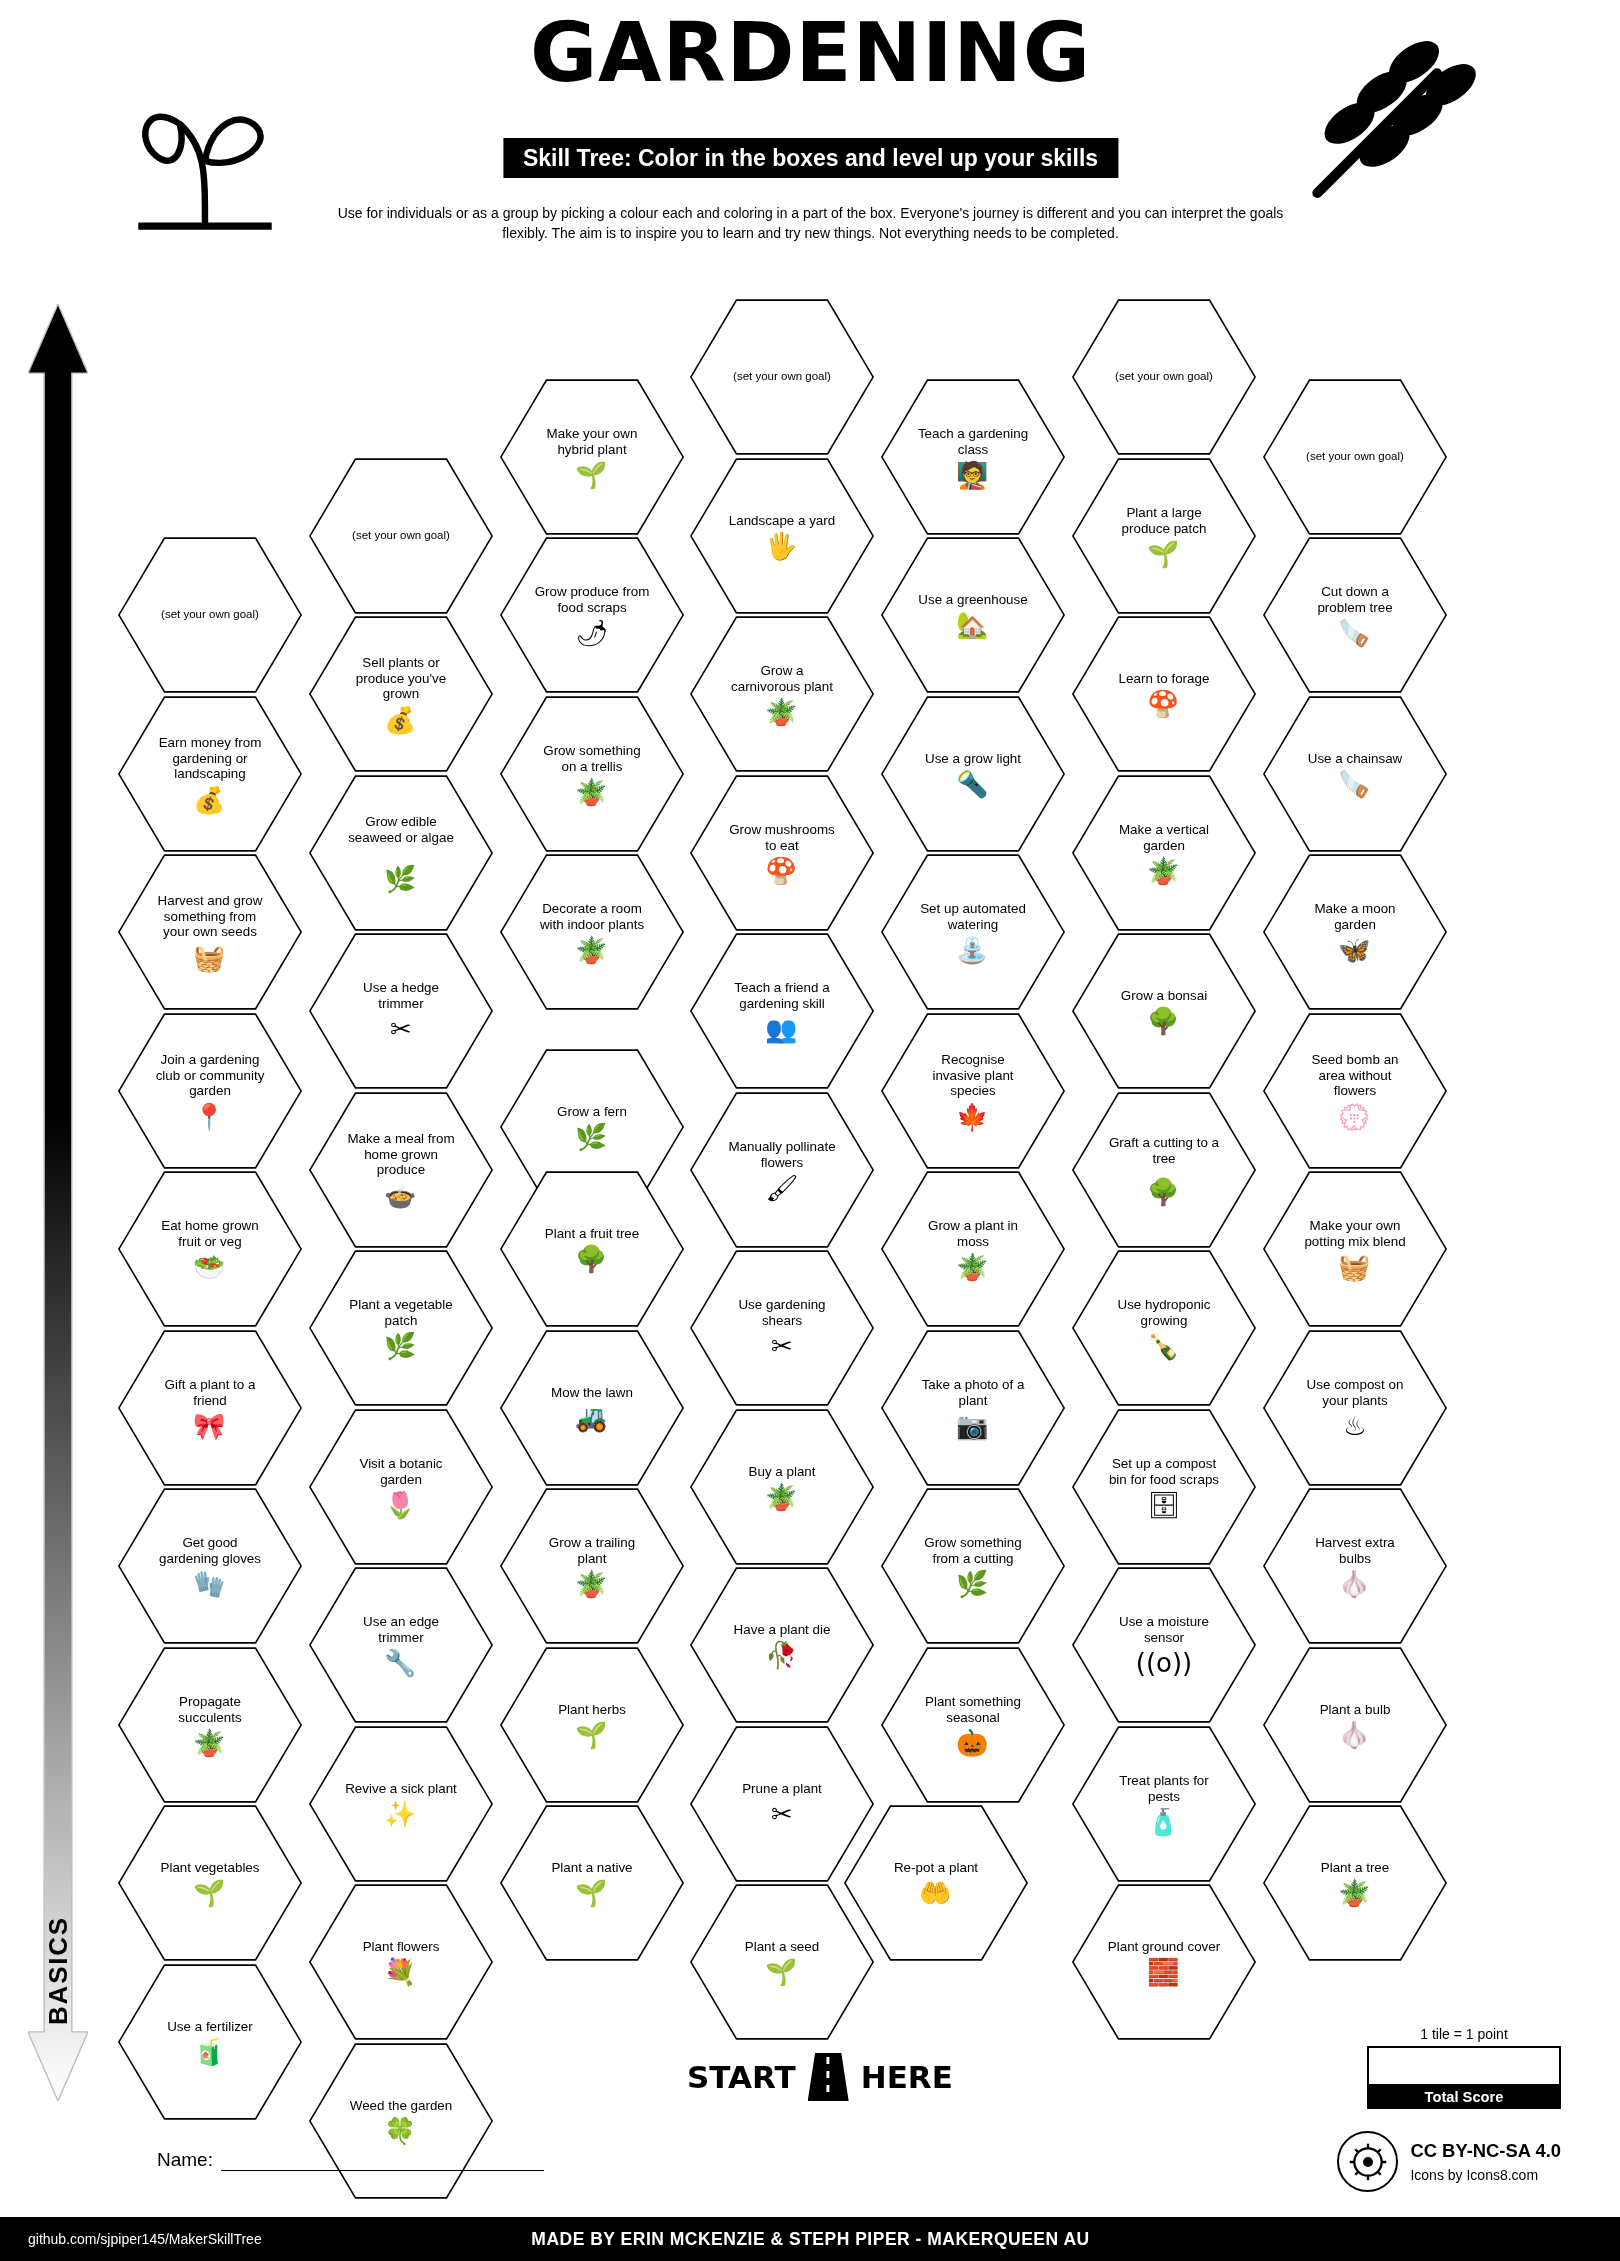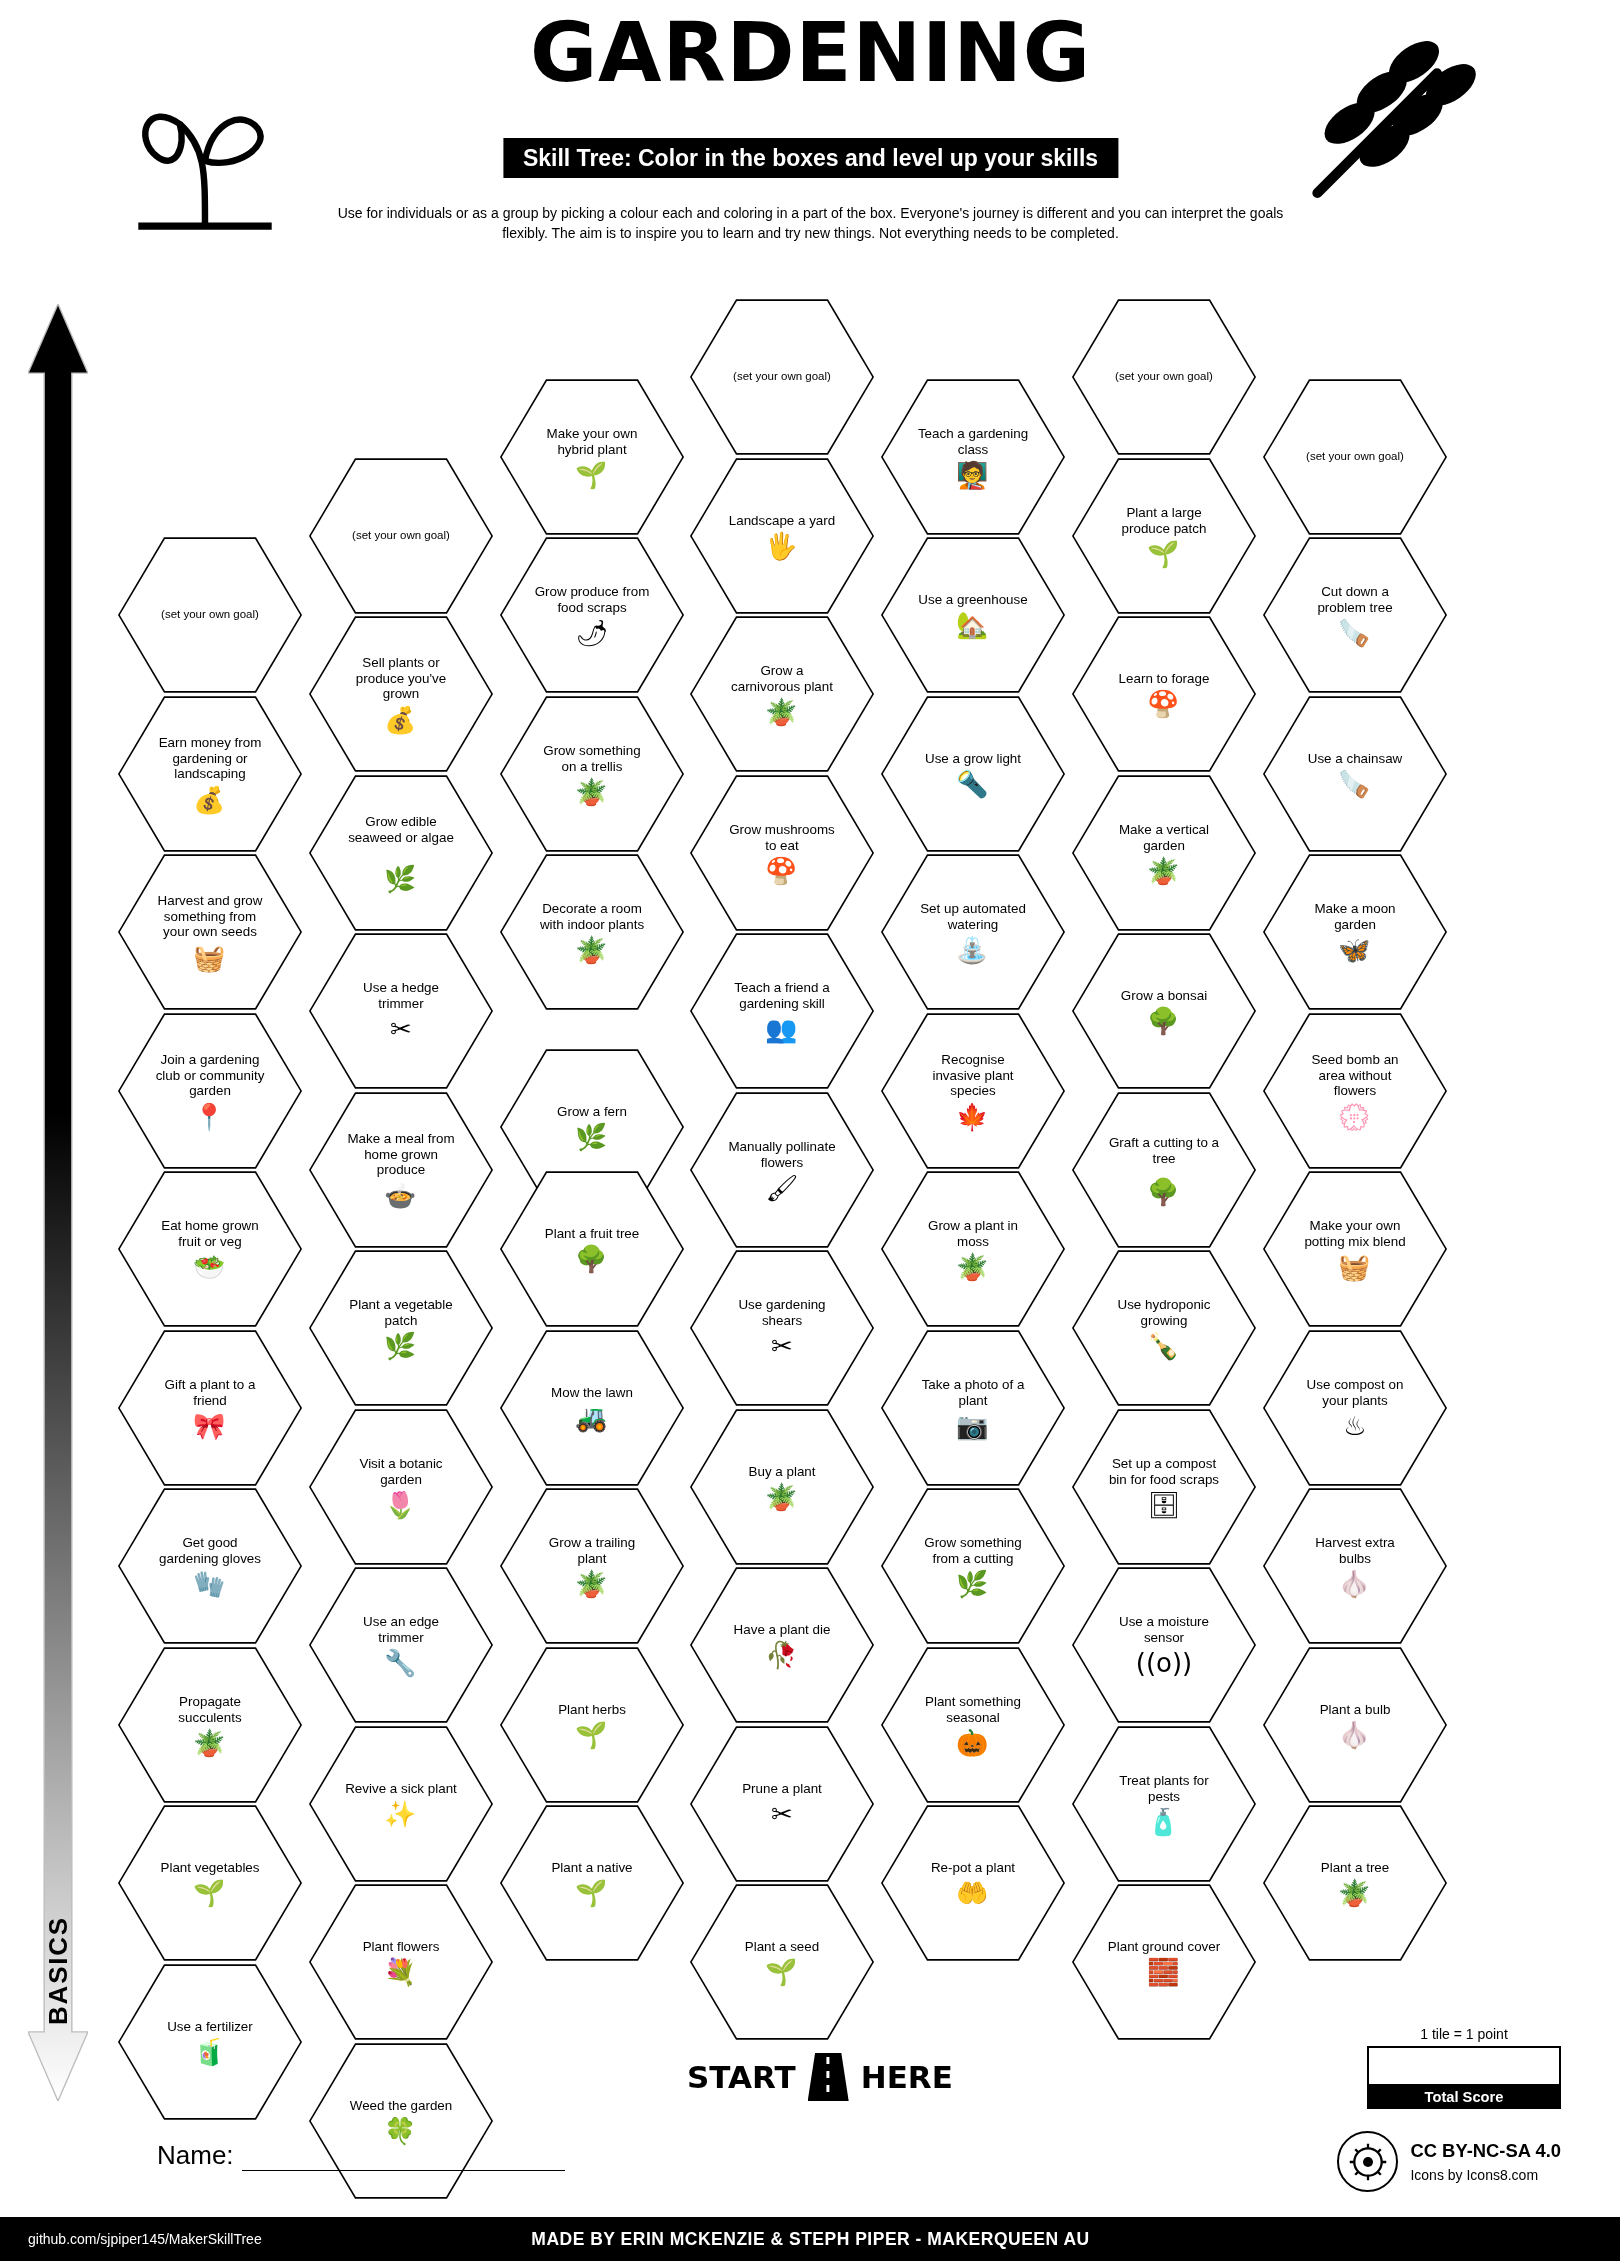--- a/index.html
+++ b/index.html
@@ -147,21 +147,21 @@
     background: #000; color: #fff;
     text-align: center; font-size: 14.7px; font-weight: 700;
     padding: 3.7px 0;
   }
 
   
   .name-line {
     position: absolute;
     left: 157px; bottom: 90px;
     display: flex; align-items: flex-end; gap: 8.3px;
-    font-size: 26px;
+    font-size: 19px;
   }
   .name-rule { width: 323px; border-bottom: 1.8px solid #000; height: 15.7px; }
 
   
   .cc-wrap {
     position: absolute;
     right: 60px; bottom: 69px;
     display: flex; align-items: center; gap: 12px;
   }
   .cc-circle {
@@ -524,21 +524,21 @@
       <div class="hexin"></div>
       <div class="label">Grow something from a cutting</div>
       <div class="ico">🌿</div>
     </div>
     <div class="hex" style="left: 763px; top: 1368px;">
       <div class="hexbg"></div>
       <div class="hexin"></div>
       <div class="label">Plant something seasonal</div>
       <div class="ico">🎃</div>
     </div>
-    <div class="hex" style="left: 763px; top: 1526px;">
+    <div class="hex" style="left: 726px; top: 1526px;">
       <div class="hexbg"></div>
       <div class="hexin"></div>
       <div class="label">Re-pot a plant</div>
       <div class="ico">🤲</div>
     </div>
     <div class="hex goal" style="left: 954px; top: 20px;">
       <div class="hexbg"></div>
       <div class="hexin"></div>
       <div class="label">(set your own goal)</div>
     </div>

